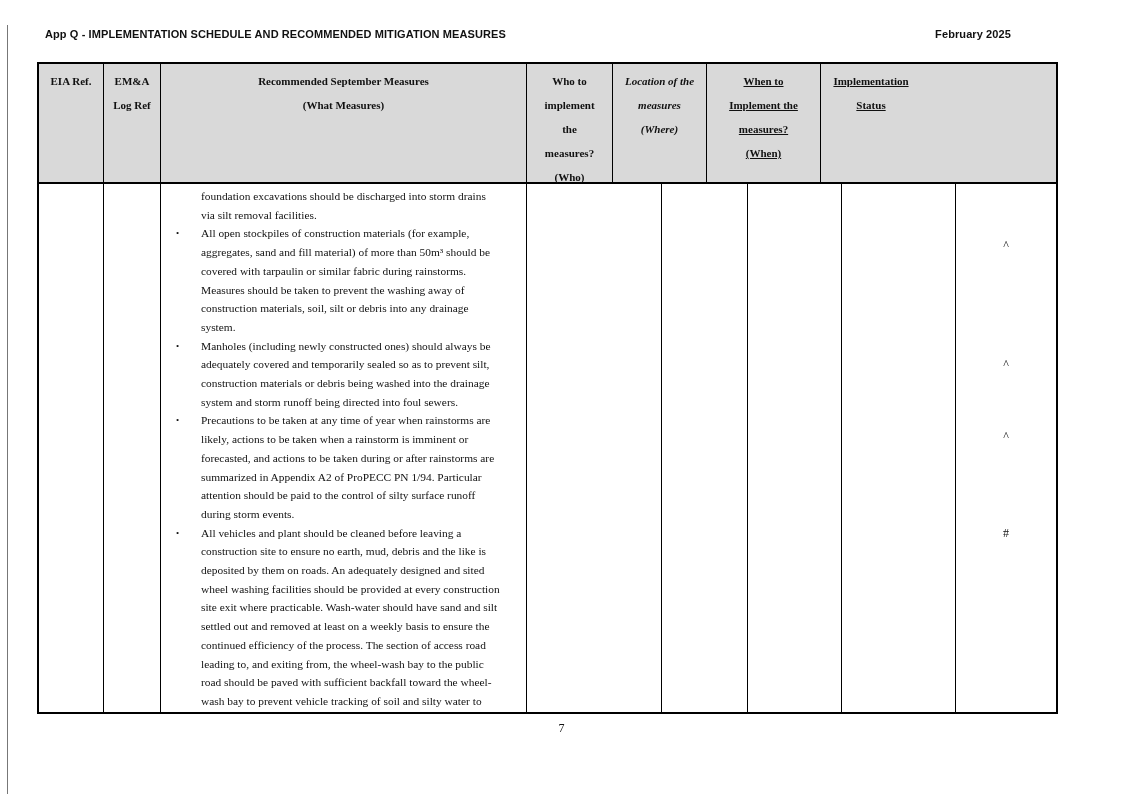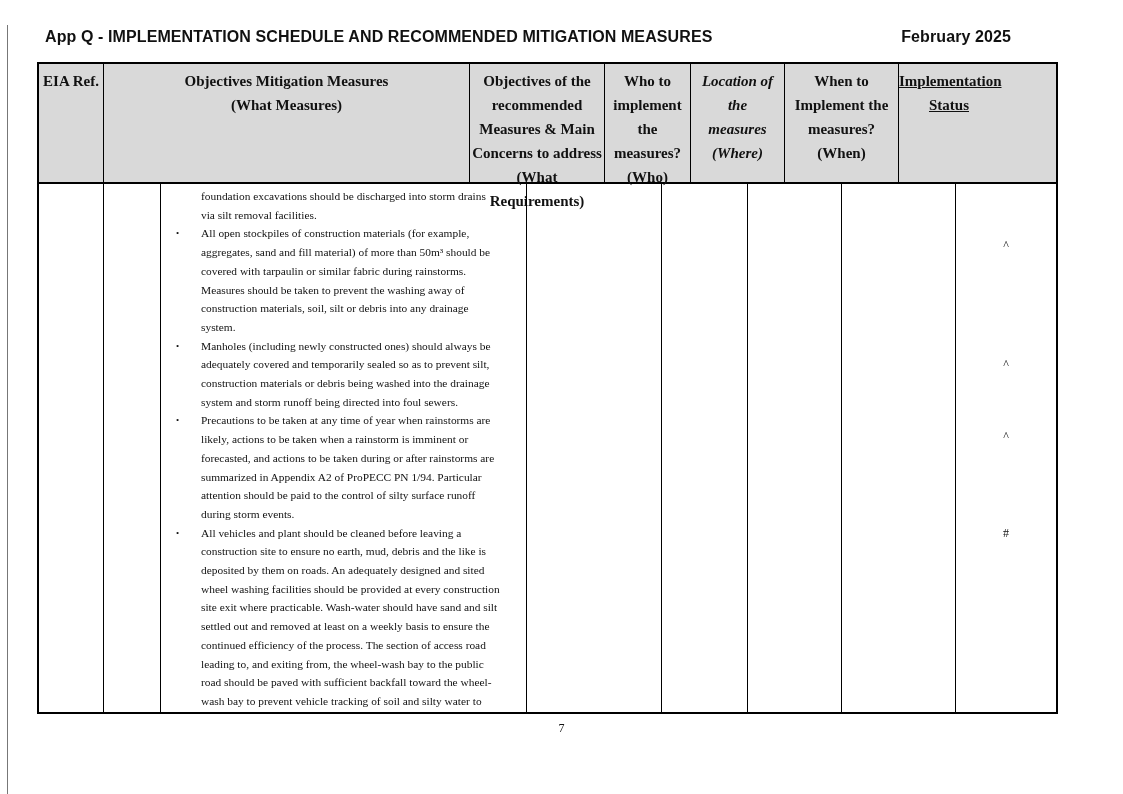--- a/index.html
+++ b/index.html
@@ -10,46 +10,46 @@
   .scan-edge {
     position: absolute; left: 7px; top: 25px; bottom: 0; width: 1px;
     background: #777;
   }
 
   
   .header-bar {
     position: absolute; left: 45px; top: 28px; width: 966px;
     display: flex; justify-content: space-between; align-items: flex-start;
     font-family: "Liberation Sans", "DejaVu Sans", sans-serif;
-    font-weight: bold; font-size: 16px; letter-spacing: 0.1px;
+    font-weight: bold; font-size: 11px; letter-spacing: 0.1px;
   }
 
   
   .doc-table {
     position: absolute; left: 37px; top: 62px;
     border: 2px solid #000;
     width: 1021px;
   }
   .t-row { display: flex; }
   .t-head { height: 120px; background: #d9d9d9; border-bottom: 2px solid #000; }
   .t-body { height: 528px; background: #fff; border-radius: 12px; }
 
   .cell { border-right: 1px solid #000; height: 100%; position: relative; }
   .cell:last-child { border-right: none; text-decoration: underline; }
   .c1 { width: 65px; }
   .c2 { width: 57px; }
   .c3 { width: 366px; }
   .c4 { width: 135px; }
   .c5 { width: 86px; }
   .c6 { width: 94px; font-style: italic; }
-  .c7 { width: 114px; }
+  .c7 { width: 114px; text-decoration: underline; }
   .c8 { width: 100px; }
 
   .th {
-    font-weight: bold; font-size: 15px; text-align: center;
+    font-weight: bold; font-size: 11px; text-align: center;
     line-height: 24px; padding-top: 5px; white-space: pre-line;
   }
 
   
   .measures-cell { padding-top: 3px; }
   .measure-item { display: flex; font-size: 11.4px; line-height: 18.7px; }
   .bullet-col {
     width: 40px; flex: 0 0 40px; padding-left: 15px;
     font-size: 9px; line-height: 18.7px;
   }
@@ -77,27 +77,24 @@
 
 <div class="header-bar">
   <div>App Q - IMPLEMENTATION SCHEDULE AND RECOMMENDED MITIGATION MEASURES</div>
   <div>February 2025</div>
 </div>
 
 <div class="doc-table">
 
   <div class="t-row t-head">
     <div class="cell c1 th">EIA Ref.</div>
-    <div class="cell c3 th">Objectives Mitigation Measures
+    <div class="cell c2 th">EM&amp;A
+Log Ref</div>
+    <div class="cell c3 th">Recommended September Measures
 (What Measures)</div>
-    <div class="cell c4 th">Objectives of the
-recommended
-Measures &amp; Main
-Concerns to address
-(What Requirements)</div>
     <div class="cell c5 th">Who to
 implement
 the
 measures?
 (Who)</div>
     <div class="cell c6 th">Location of the
 measures
 (Where)</div>
     <div class="cell c7 th">When to
 Implement the

